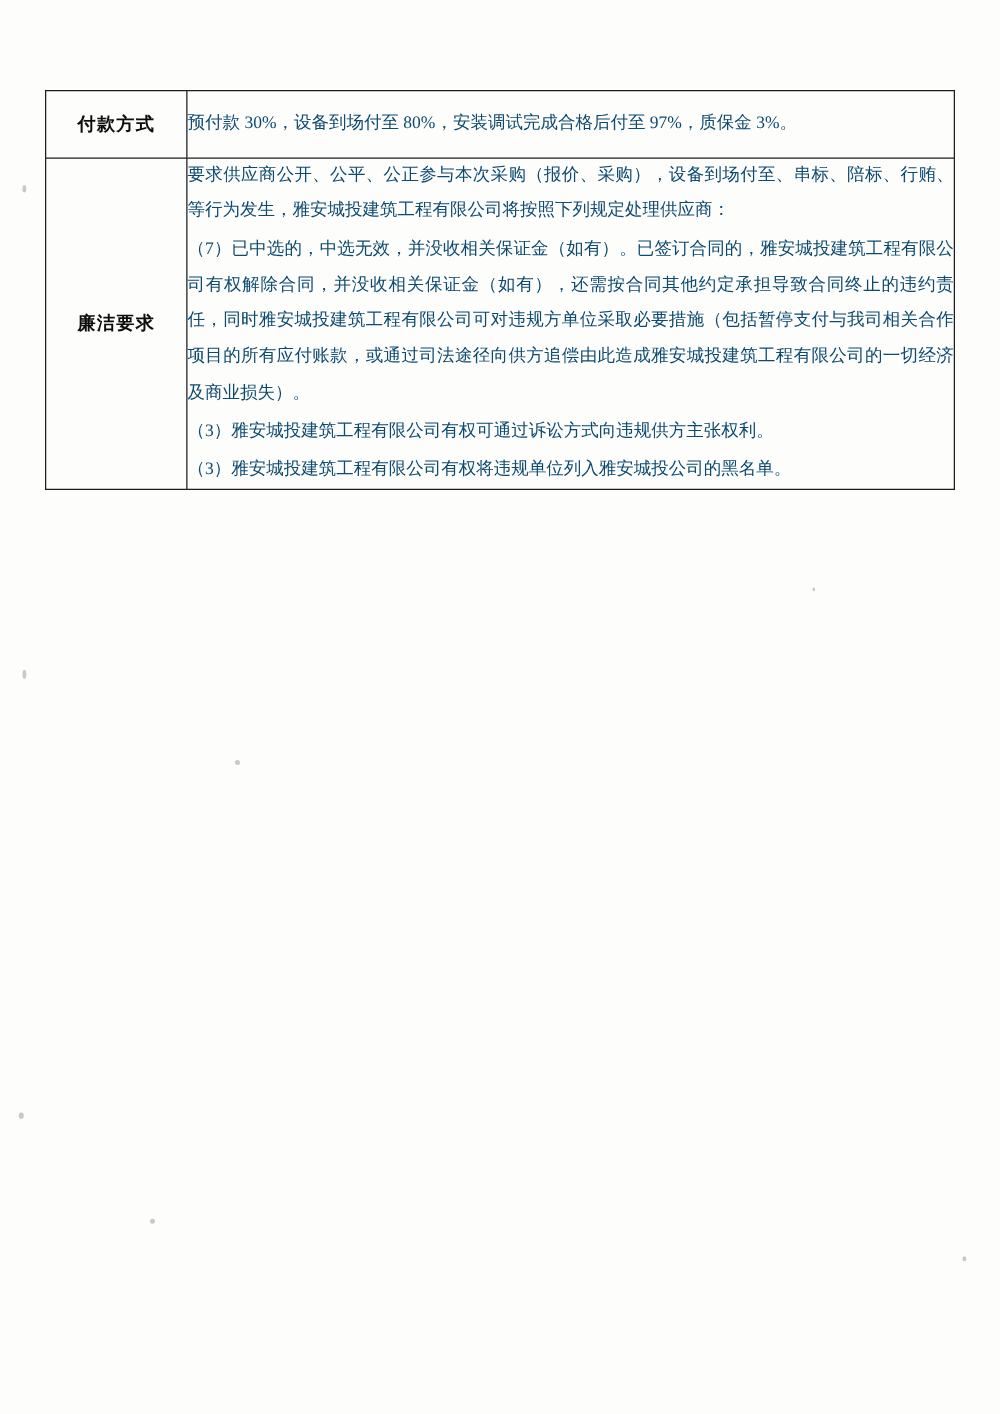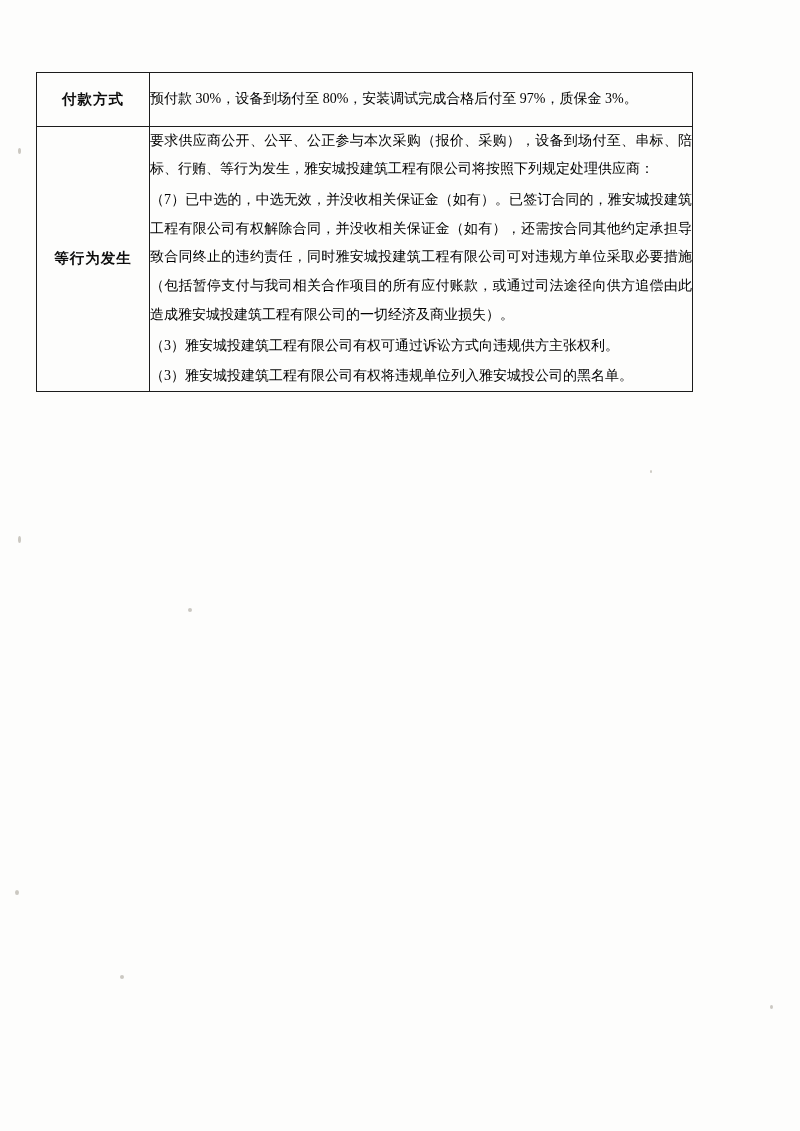--- a/index.html
+++ b/index.html
@@ -19,21 +19,21 @@
     position: absolute;
     top: 0; left: 0;
     width: 800px;
     height: 1131px;
     background: #fdfdfc;
   }
   .doc-table {
     position: absolute;
     top: 72px;
     left: 36px;
-    width: 657px;
+    width: 728px;
     border-collapse: collapse;
     table-layout: fixed;
   }
   .doc-table td {
     border: 1px solid #1c1c1c;
     vertical-align: middle;
     padding: 0;
   }
   .label-cell {
     width: 112px;
@@ -41,21 +41,21 @@
     font-weight: bold;
     font-size: 14.5px;
     letter-spacing: 1px;
     font-family: "Liberation Serif", serif;
     color: #0d0d0d;
   }
   .content-cell {
     padding: 10px 14px 12px 16px;
     font-size: 14px;
     line-height: 2.05;
-    color: #000000;
+    color: #0c4a6e;
     text-align: justify;
   }
   .row-payment .content-cell {
     padding-top: 12px;
     padding-bottom: 12px;
     line-height: 1.6;
   }
   .row-payment .label-cell {
     padding: 10px 0;
   }
@@ -100,21 +100,21 @@
 
   <table class="doc-table">
     <tbody>
       <tr class="row-payment">
         <td class="label-cell">付款方式</td>
         <td class="content-cell">
           <p class="para">预付款 30%，设备到场付至 80%，安装调试完成合格后付至 97%，质保金 3%。</p>
         </td>
       </tr>
       <tr class="row-integrity">
-        <td class="label-cell">等行为发生</td>
+        <td class="label-cell">廉洁要求</td>
         <td class="content-cell">
           <p class="para">要求供应商公开、公平、公正参与本次采购（报价、采购），设备到场付至、串标、陪标、行贿、等行为发生，雅安城投建筑工程有限公司将按照下列规定处理供应商：</p>
           <p class="para indent">（7）已中选的，中选无效，并没收相关保证金（如有）。已签订合同的，雅安城投建筑工程有限公司有权解除合同，并没收相关保证金（如有），还需按合同其他约定承担导致合同终止的违约责任，同时雅安城投建筑工程有限公司可对违规方单位采取必要措施（包括暂停支付与我司相关合作项目的所有应付账款，或通过司法途径向供方追偿由此造成雅安城投建筑工程有限公司的一切经济及商业损失）。</p>
           <p class="para indent">（3）雅安城投建筑工程有限公司有权可通过诉讼方式向违规供方主张权利。</p>
           <p class="para indent">（3）雅安城投建筑工程有限公司有权将违规单位列入雅安城投公司的黑名单。</p>
         </td>
       </tr>
     </tbody>
   </table>
 

